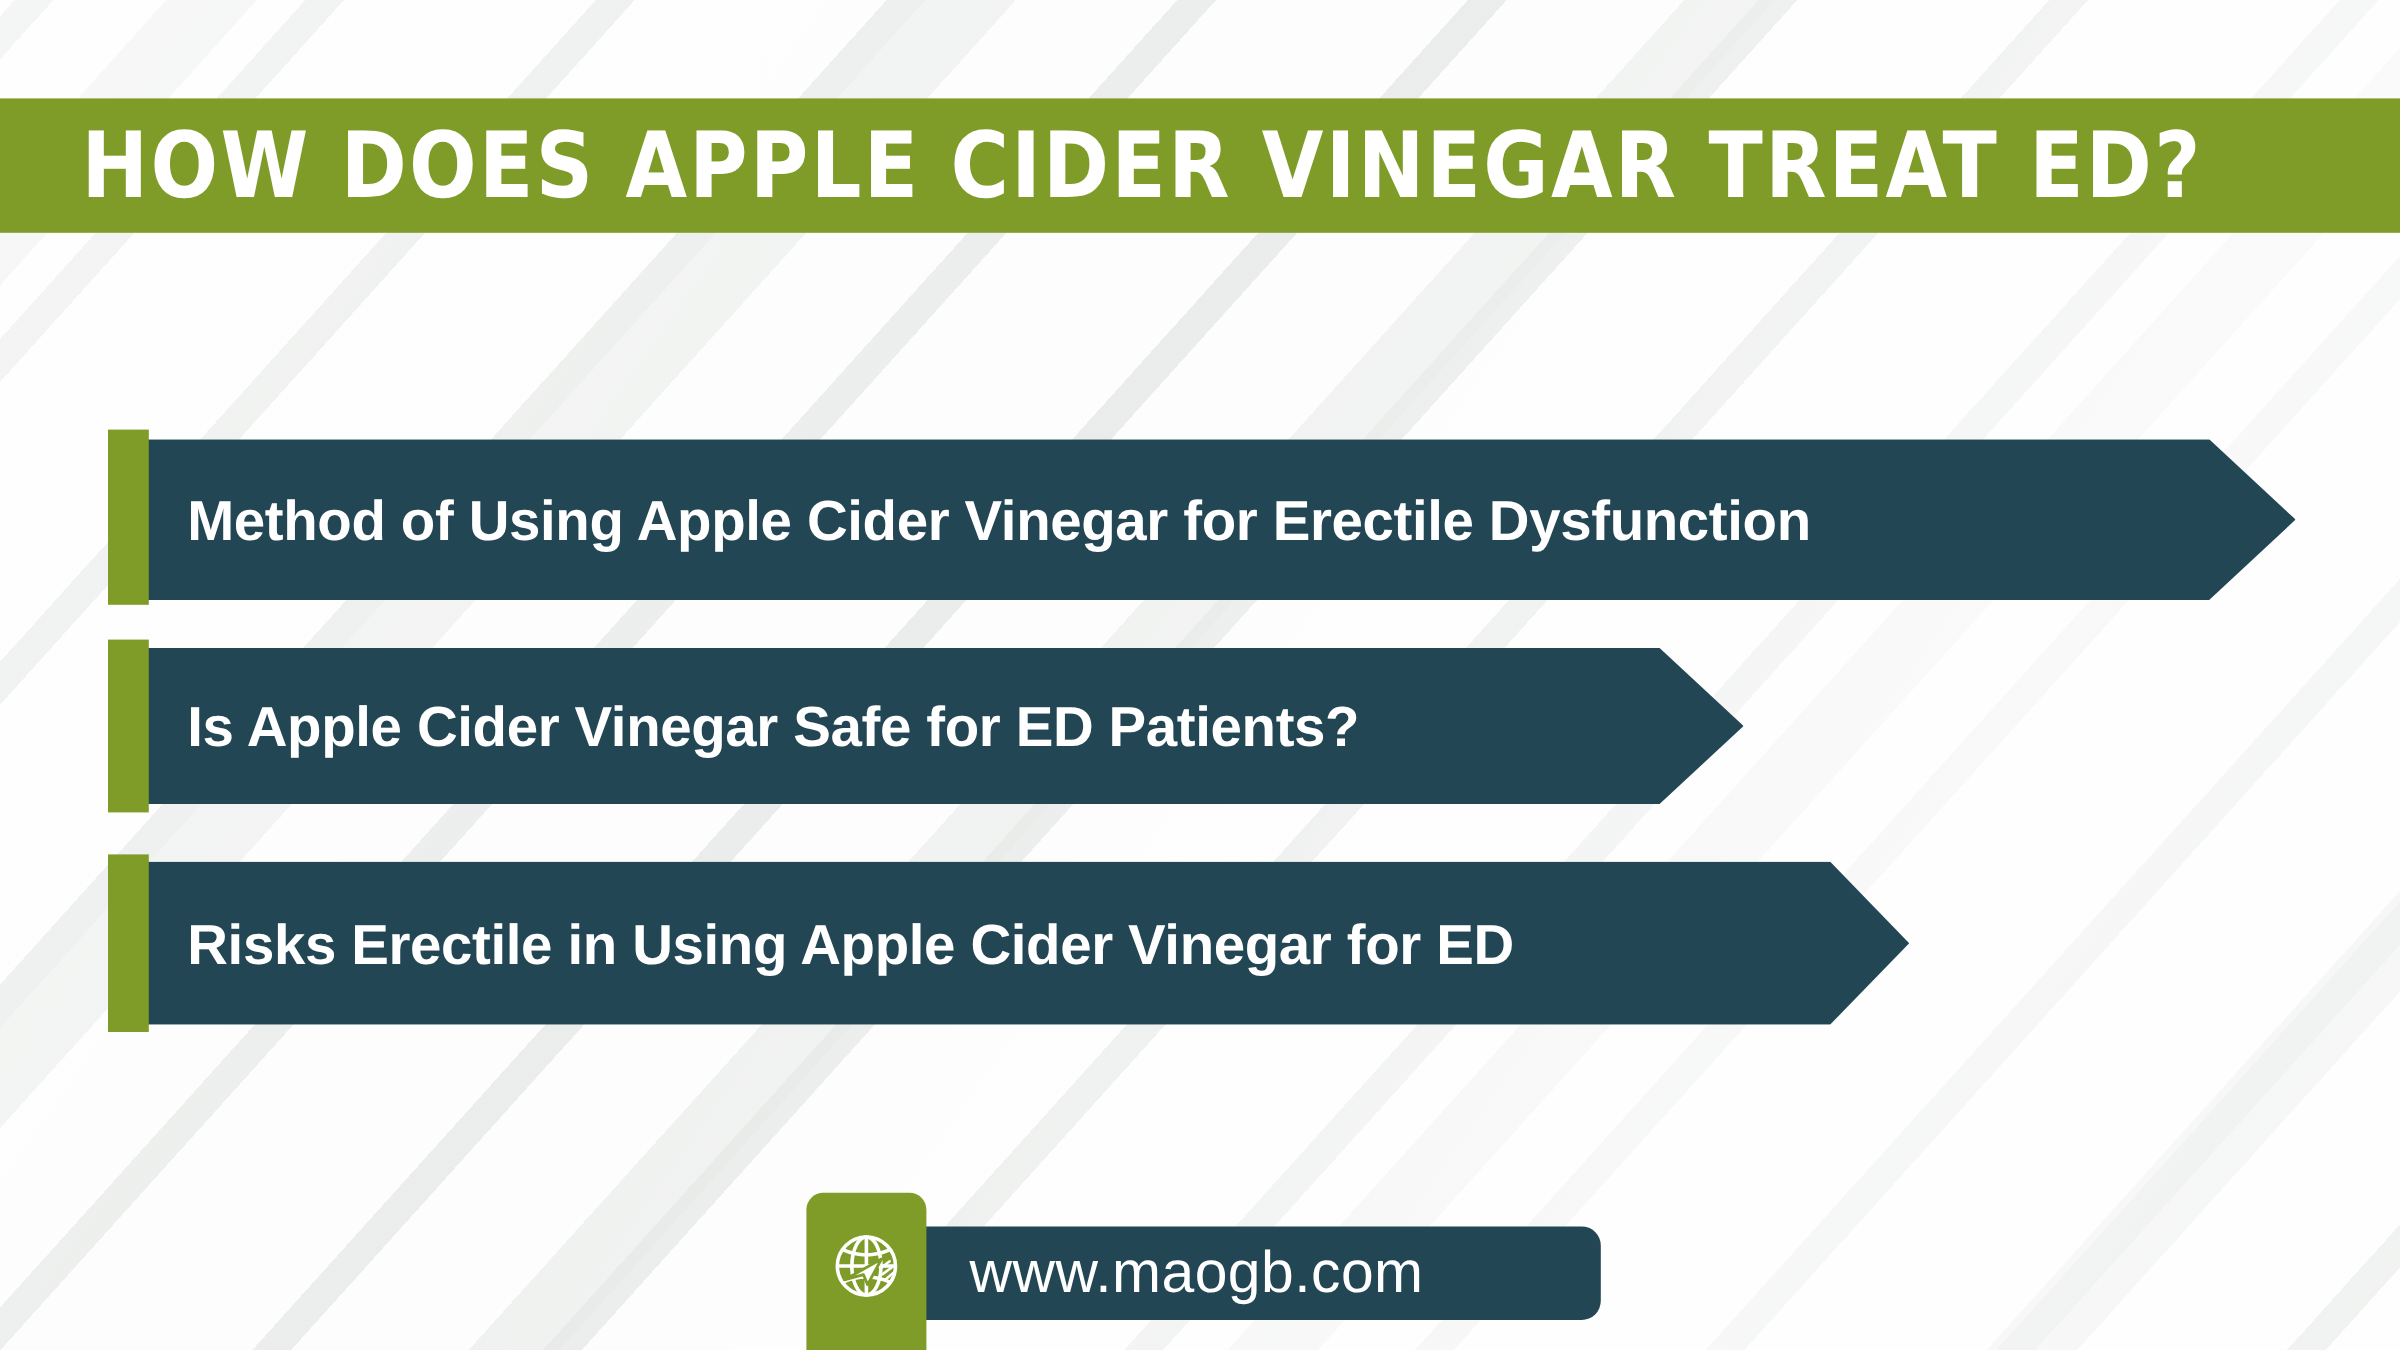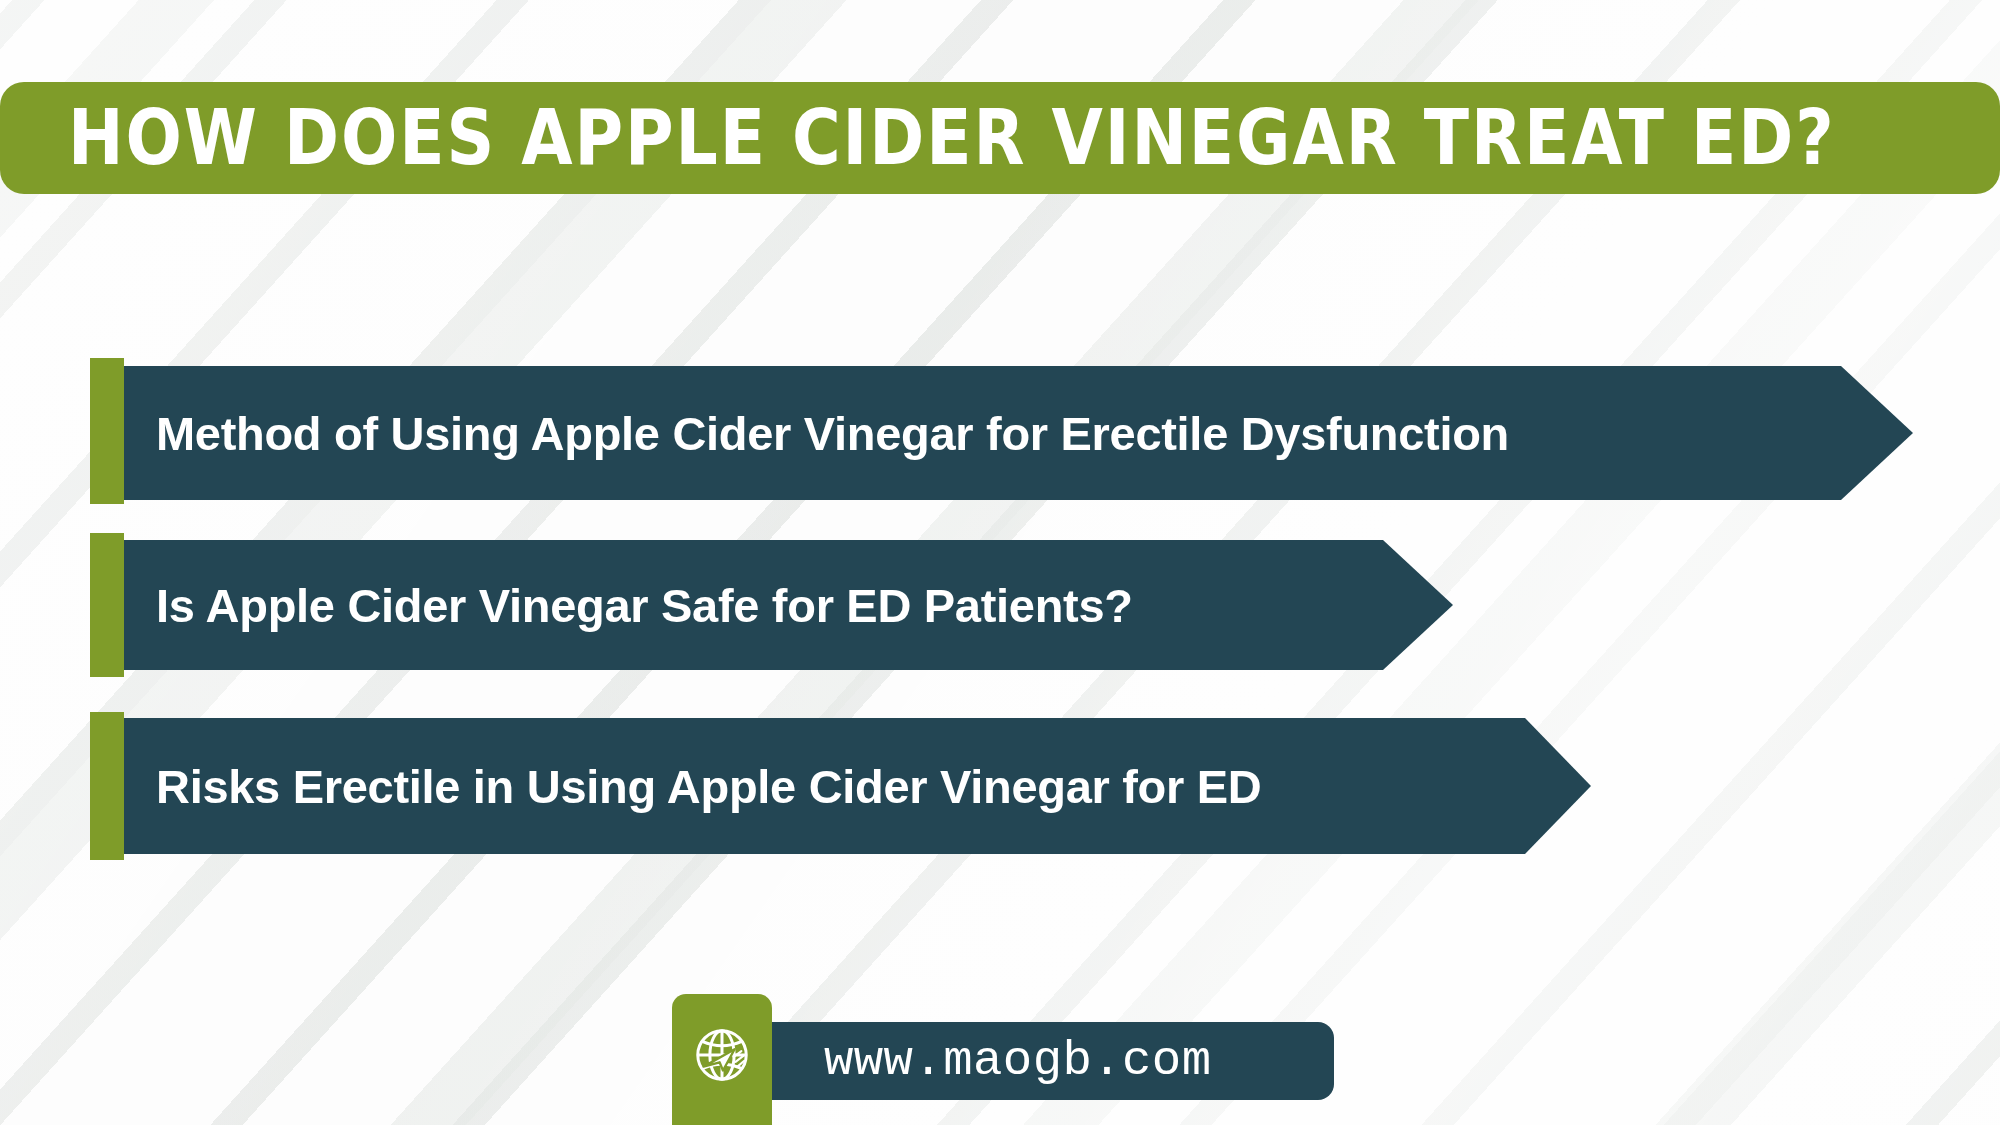--- a/index.html
+++ b/index.html
@@ -61,21 +61,20 @@
 
   
   .title-band {
     position:absolute;
     left:0; top:82px;
     width:2000px; height:112px;
     background:#7f9c29;
     display:flex;
     align-items:center;
     z-index:4;
-    border-radius:24px;
   }
   .title-text {
     margin-left:68px;
     color:#ffffff;
     font-family:"Liberation Sans Narrow","DejaVu Sans Condensed","Liberation Sans", sans-serif;
     font-weight:700;
     font-size:76px;
     letter-spacing:2px;
     line-height:1;
     white-space:nowrap;
@@ -168,23 +167,23 @@
     position:absolute;
     left:76px; top:28px;
     width:586px; height:78px;
     background:#234654;
     border-radius:16px;
     display:flex;
     align-items:center;
     z-index:-1;
   }
   .footer-url-text {
-    margin-left:76px;
+    margin-left:60px;
     color:#ffffff;
-    font-family:Liberation Mono, monospace;
+    font-family:Liberation Sans, sans-serif;
     font-weight:400;
     font-size:49px;
     letter-spacing:0.4px;
     white-space:nowrap;
   }
 </style>
 </head>
 <body>
 
 <div class="page">

